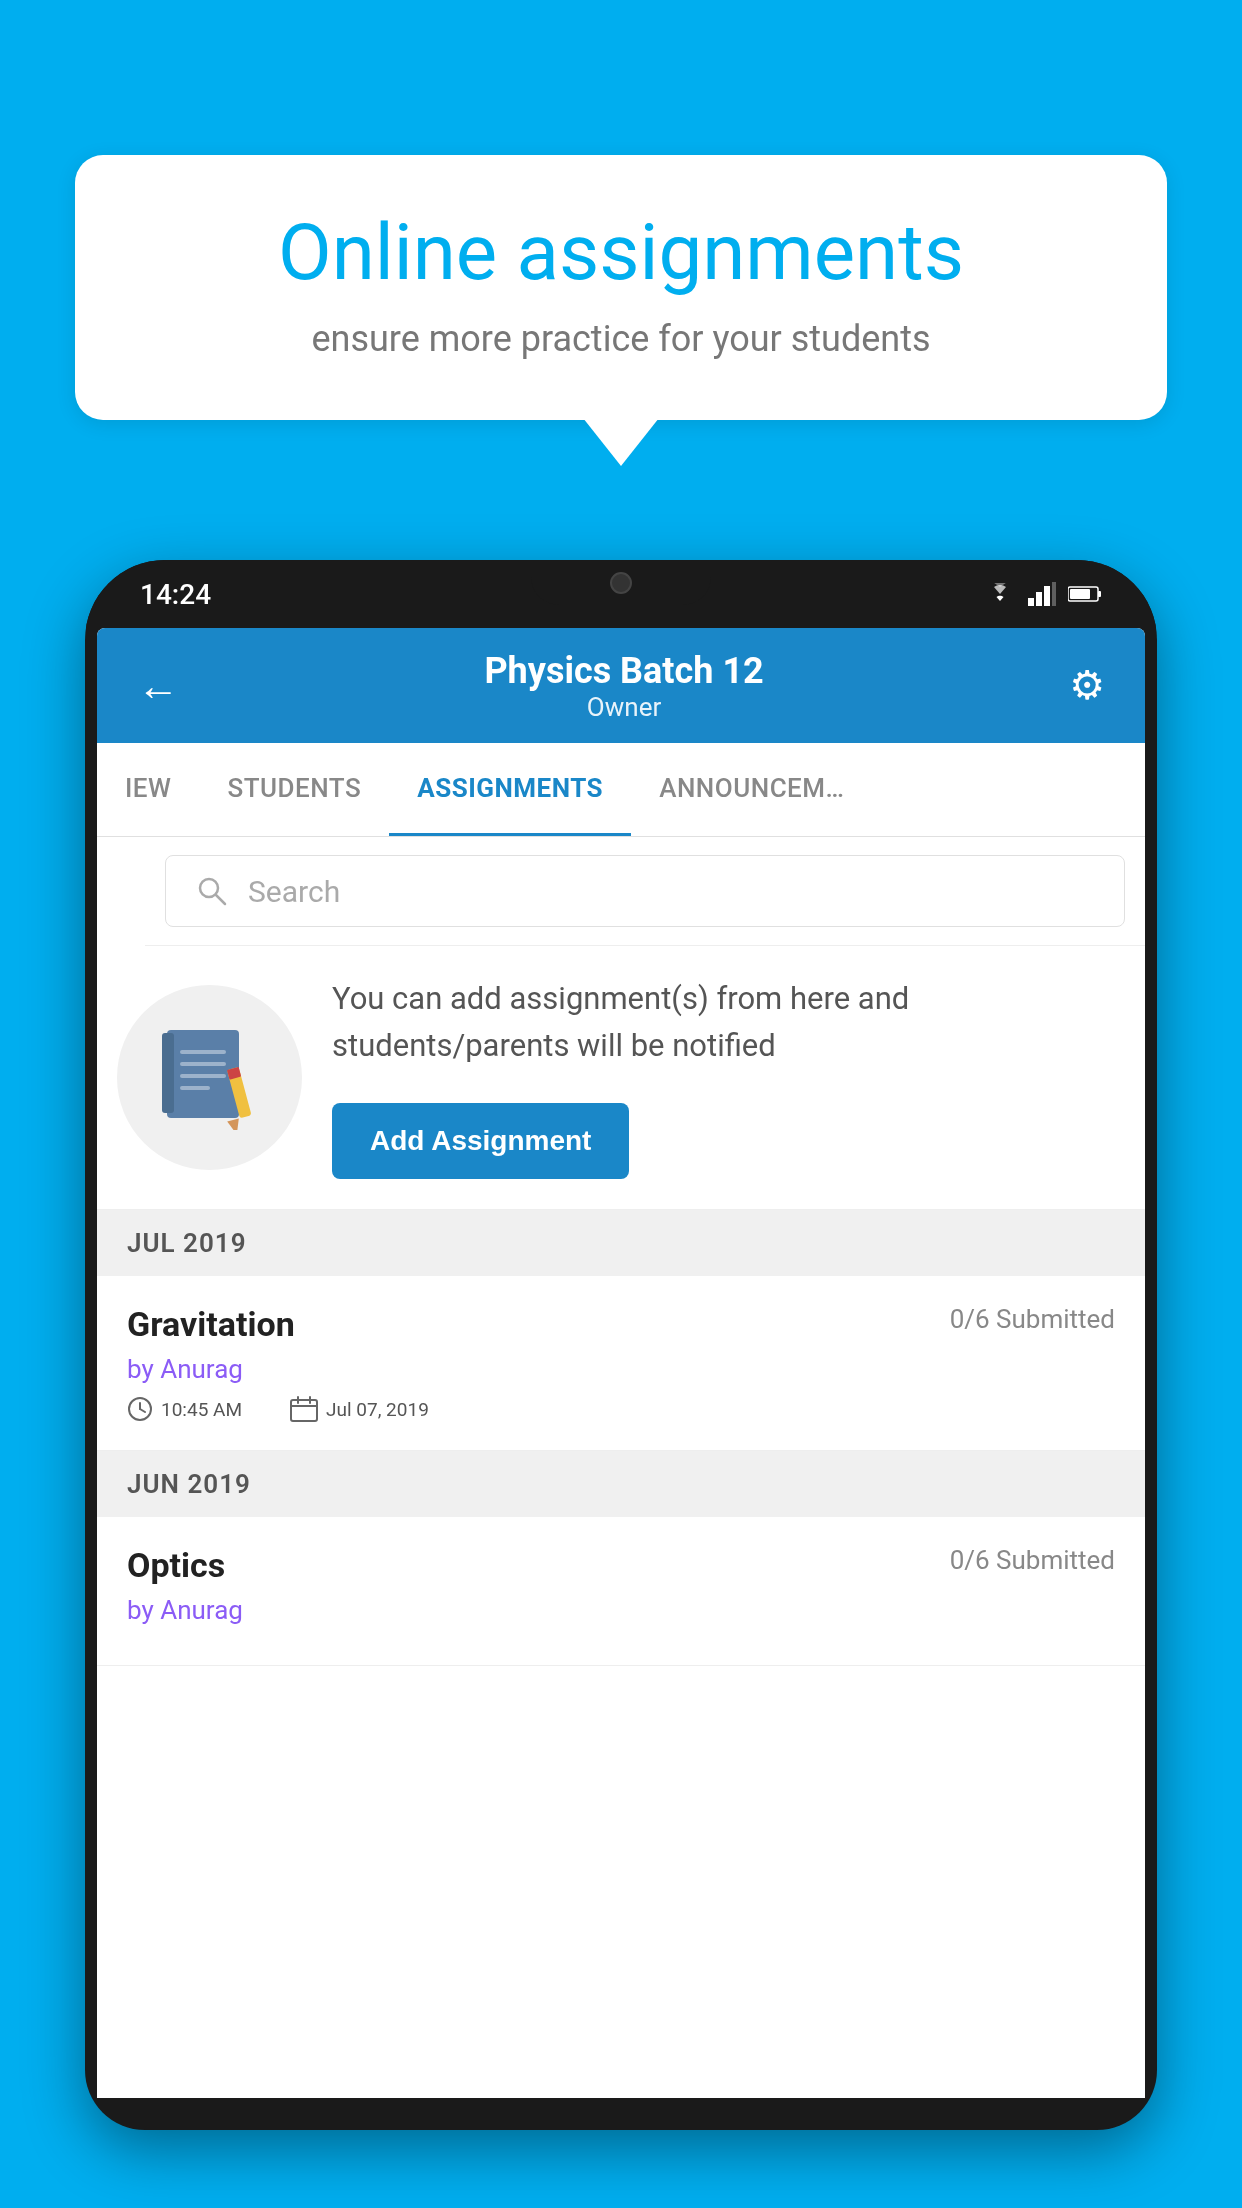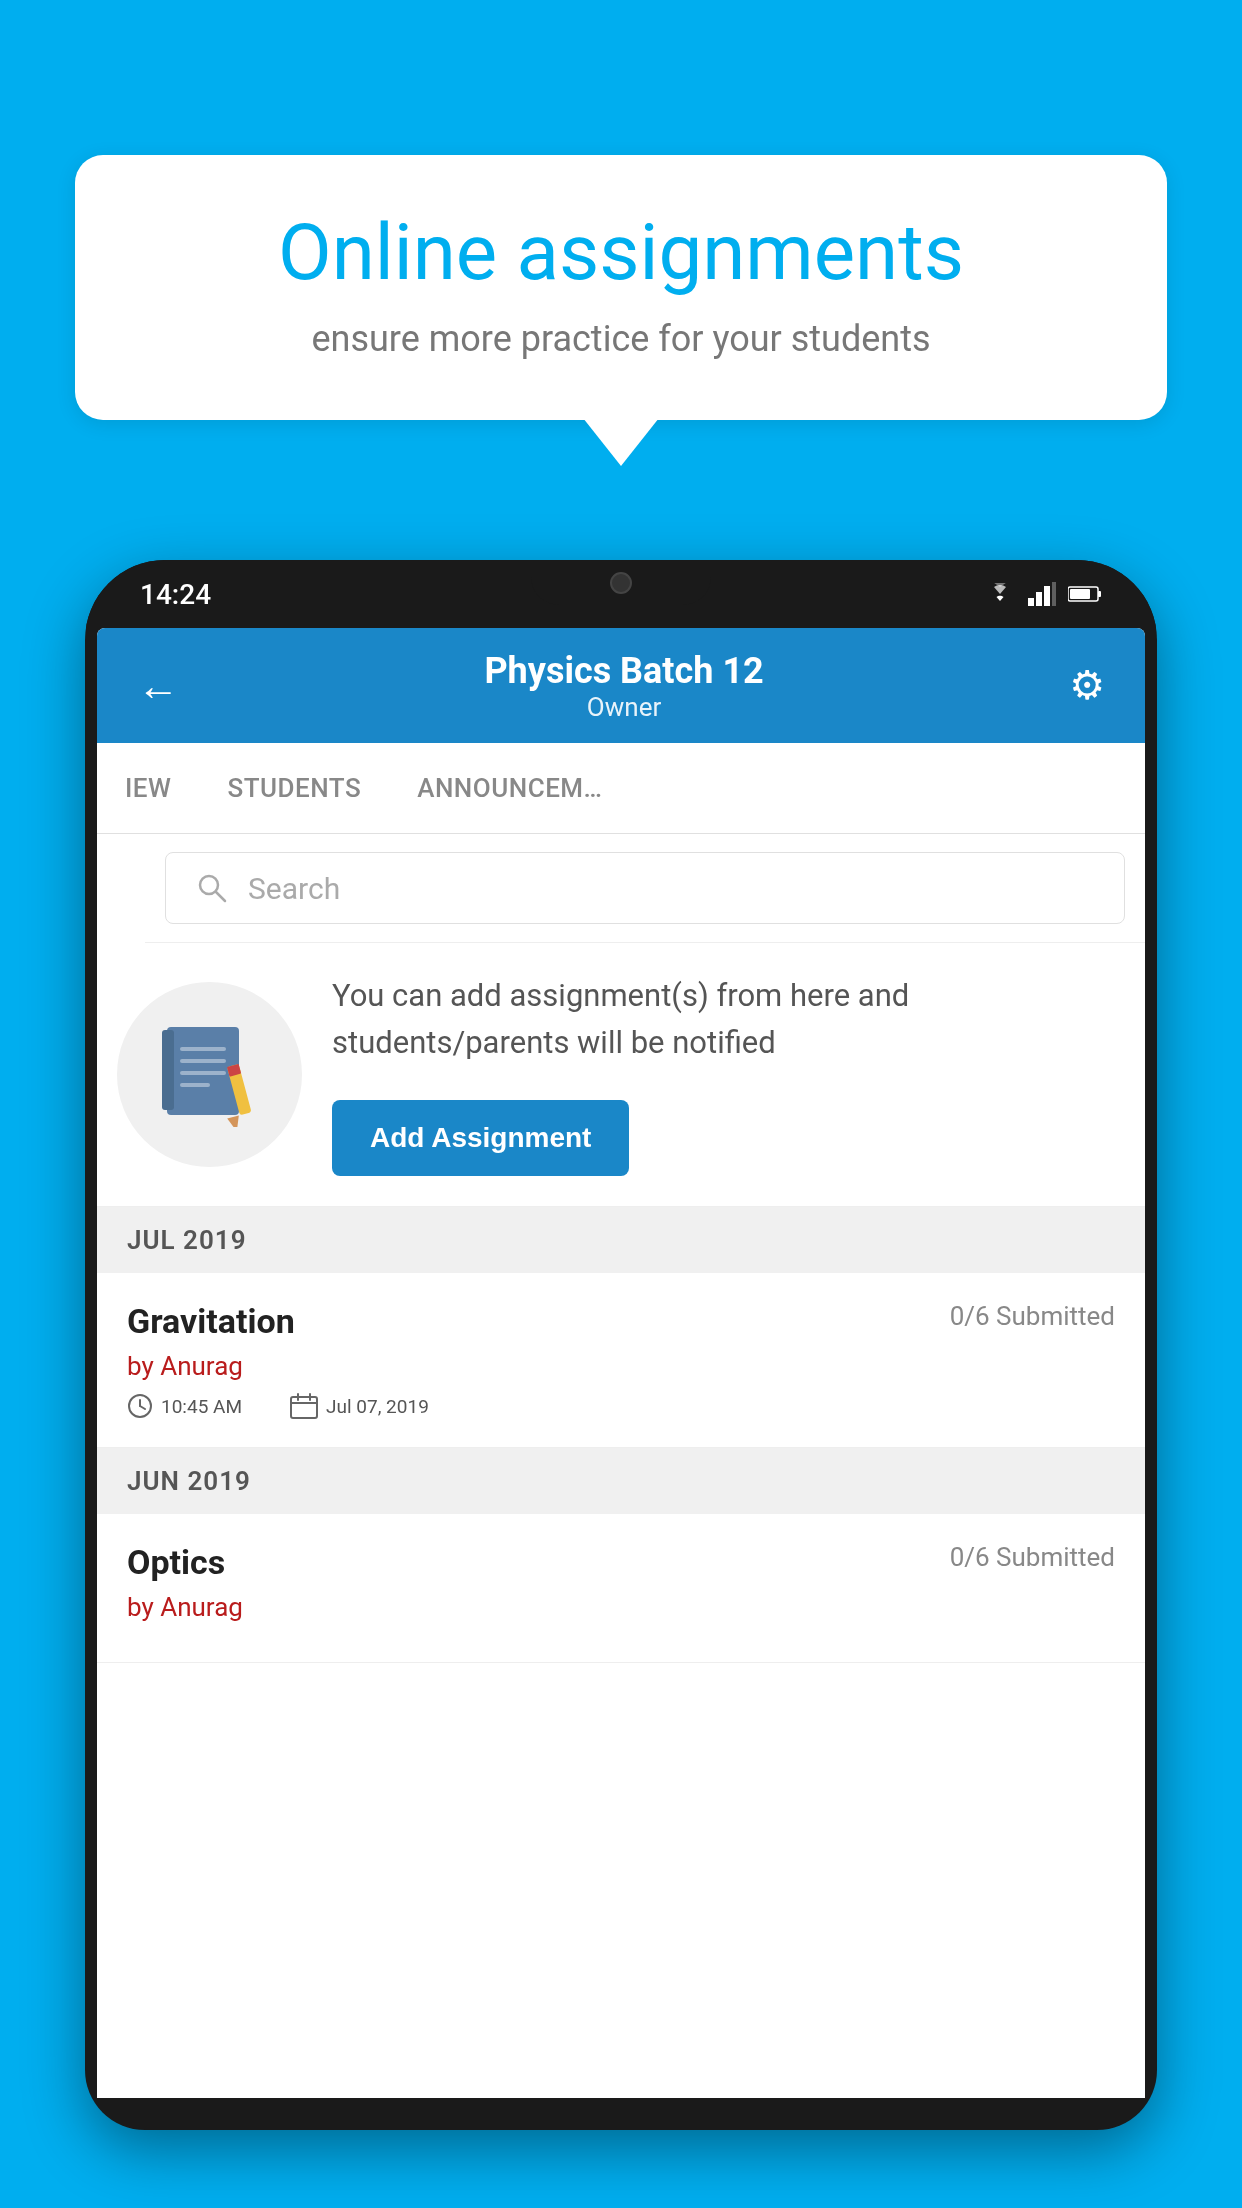--- a/index.html
+++ b/index.html
@@ -291,21 +291,21 @@
       font-weight: 700;
       color: #222;
     }
 
     .assignment-submitted {
       color: #888;
       font-size: 26px;
     }
 
     .assignment-by {
-      color: #b91c1c;
+      color: #8b5cf6;
       font-size: 26px;
       margin-bottom: 12px;
     }
 
     .assignment-meta {
       display: flex;
       align-items: center;
       gap: 48px;
       color: #555;
       font-size: 19px;
@@ -366,20 +366,21 @@
         <div class="header-center">
           <div class="header-title">Physics Batch 12</div>
           <div class="header-subtitle">Owner</div>
         </div>
         <span class="header-settings">⚙</span>
       </div>
 
       <div class="tabs-container">
         <div class="tab-item">IEW</div>
         <div class="tab-item">STUDENTS</div>
+        <div class="tab-item active">ASSIGNMENTS</div>
         <div class="tab-item">ANNOUNCEM…</div>
       </div>
 
       <div class="search-container">
         <div class="search-input">
           <svg width="32" height="32" viewBox="0 0 32 32">
             <circle cx="13" cy="13" r="9" fill="none" stroke="#aaa" stroke-width="2.5"></circle>
             <line x1="20" y1="20" x2="29" y2="29" stroke="#aaa" stroke-width="2.5" stroke-linecap="round"></line>
           </svg>
           <span class="search-placeholder">Search</span>

